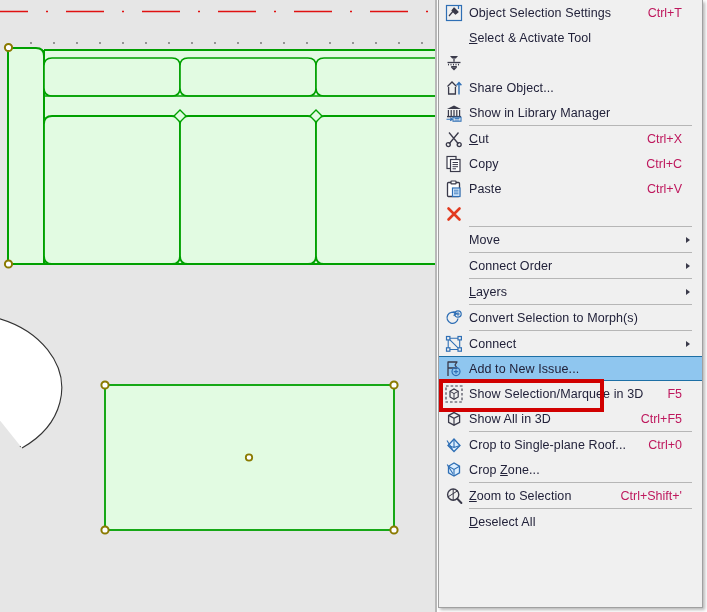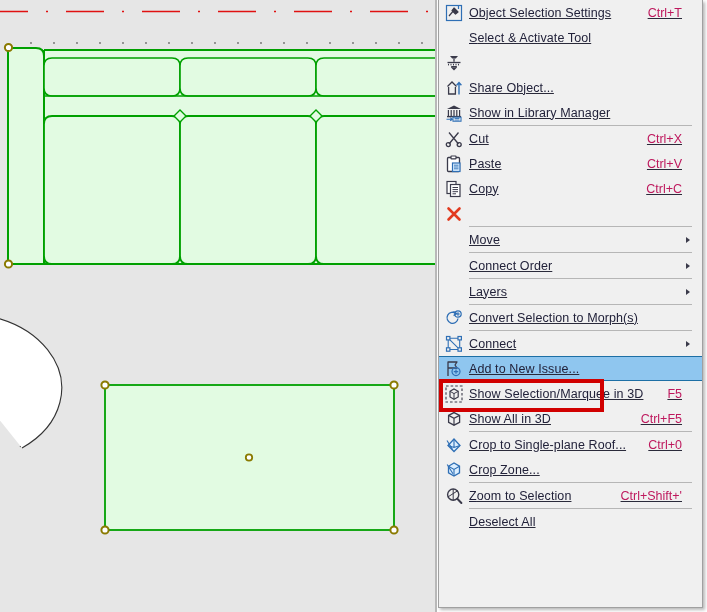--- a/index.html
+++ b/index.html
@@ -26,21 +26,20 @@
     position: absolute;
     left: 438px; top: 0px;
     width: 265px; height: 608px;
     background: #f0f0f0;
     border: 1px solid #a0a0a0;
     border-top: none;
     box-shadow: 2px 2px 3px rgba(0,0,0,0.28);
     font-size: 12.5px;
     color: #2a2a3a;
     overflow: hidden;
-    text-decoration: underline;
   }
   .mi {
     position: relative;
     display: flex;
     align-items: center;
     height: 25px;
     padding: 0 4px 0 0;
     cursor: default;
     white-space: nowrap;
   }
@@ -235,39 +234,39 @@
             <circle cx="3.3" cy="14.6" r="2" fill="none" stroke="#3a3a4a" stroke-width="1.3"></circle>
             <circle cx="14.2" cy="14.6" r="2" fill="none" stroke="#3a3a4a" stroke-width="1.3"></circle>
           </svg>
         </span>
         <span class="mi-label"><u>C</u>ut</span>
         <span class="mi-short">Ctrl+X</span>
       </div>
       <div class="mi">
         <span class="mi-icon">
           <svg class="gi" width="18" height="18" viewBox="0 0 18 18">
+            <rect x="2" y="1.5" width="9" height="12" fill="#fff" stroke="#3a3a4a" stroke-width="1.2"></rect>
+            <rect x="5.5" y="4.5" width="9.5" height="12" fill="#fff" stroke="#3a3a4a" stroke-width="1.2"></rect>
+            <path d="M7.5 7.5 h5.5 M7.5 9.6 h5.5 M7.5 11.7 h5.5 M7.5 13.8 h3.5" stroke="#3a3a4a" stroke-width="1"></path>
+          </svg>
+        </span>
+        <span class="mi-label">Copy</span>
+        <span class="mi-short">Ctrl+C</span>
+      </div>
+      <div class="mi">
+        <span class="mi-icon">
+          <svg class="gi" width="18" height="18" viewBox="0 0 18 18">
             <rect x="2.5" y="2.5" width="12" height="14" rx="1" fill="#fff" stroke="#3a3a4a" stroke-width="1.3"></rect>
             <rect x="6" y="1" width="5" height="2.8" rx="0.6" fill="#fff" stroke="#3a3a4a" stroke-width="1.2"></rect>
             <rect x="7.5" y="8" width="7.5" height="8.5" fill="#dbeeff" stroke="#2f6fb5" stroke-width="1.2"></rect>
             <path d="M9 10.2 h4.5 M9 12 h4.5 M9 13.8 h4.5" stroke="#2f6fb5" stroke-width="0.9"></path>
           </svg>
         </span>
         <span class="mi-label">Paste</span>
         <span class="mi-short">Ctrl+V</span>
-      </div>
-      <div class="mi">
-        <span class="mi-icon">
-          <svg class="gi" width="18" height="18" viewBox="0 0 18 18">
-            <rect x="2" y="1.5" width="9" height="12" fill="#fff" stroke="#3a3a4a" stroke-width="1.2"></rect>
-            <rect x="5.5" y="4.5" width="9.5" height="12" fill="#fff" stroke="#3a3a4a" stroke-width="1.2"></rect>
-            <path d="M7.5 7.5 h5.5 M7.5 9.6 h5.5 M7.5 11.7 h5.5 M7.5 13.8 h3.5" stroke="#3a3a4a" stroke-width="1"></path>
-          </svg>
-        </span>
-        <span class="mi-label">Copy</span>
-        <span class="mi-short">Ctrl+C</span>
       </div>
       <div class="mi">
         <span class="mi-icon">
           <svg class="gi" width="18" height="18" viewBox="0 0 18 18">
             <path d="M3.5 3.5 L14.5 14.5 M14.5 3.5 L3.5 14.5" stroke="#e23a1f" stroke-width="2.6" stroke-linecap="round"></path>
           </svg>
         </span>
       </div>
       <div class="sep"></div>
       <div class="mi">

